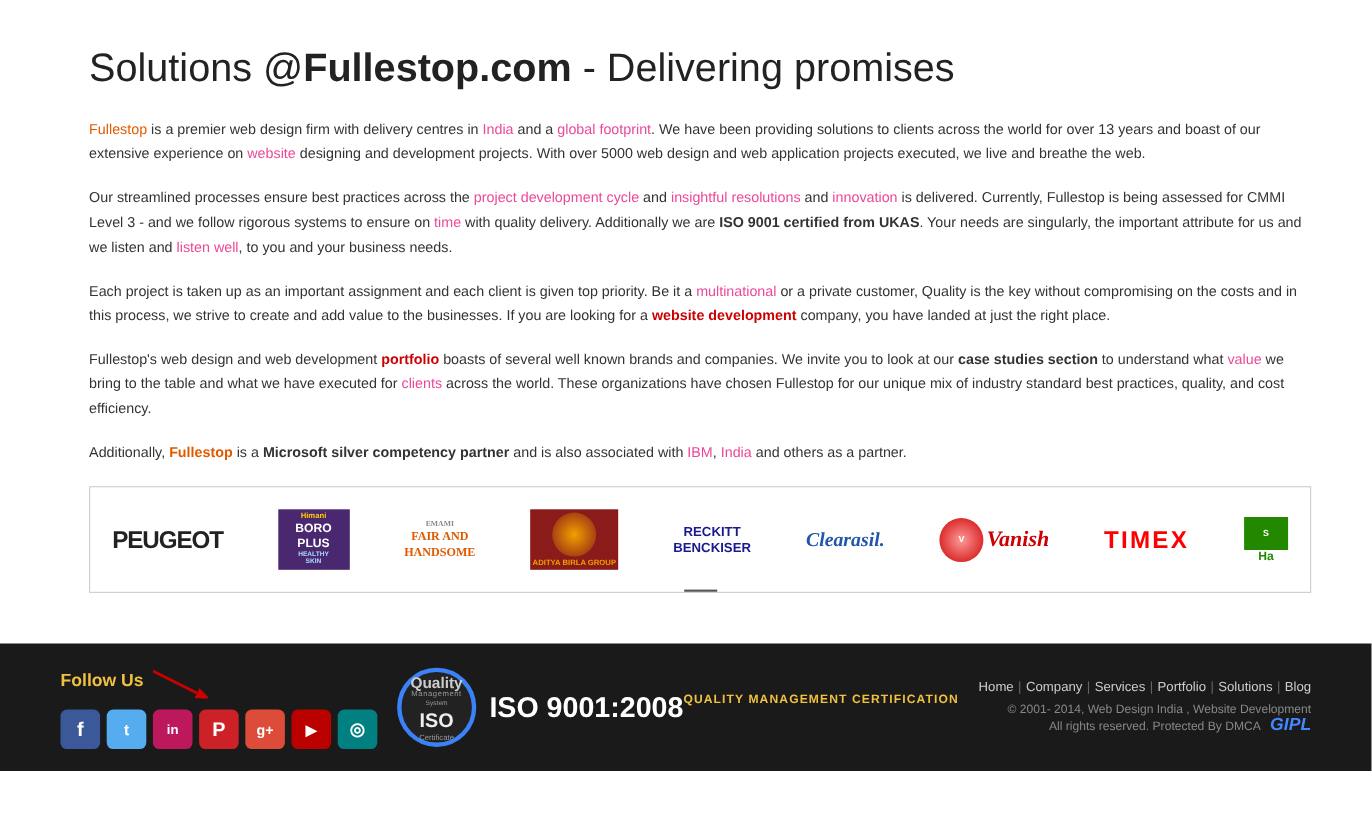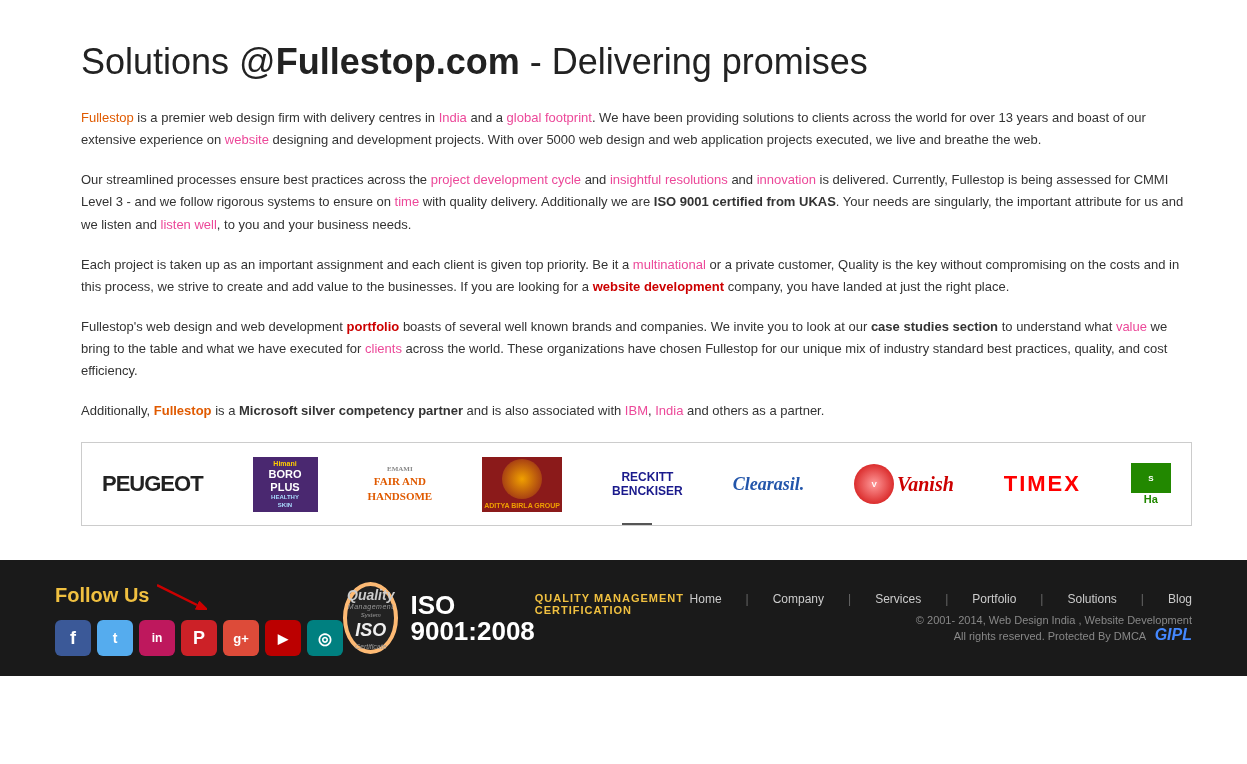--- a/index.html
+++ b/index.html
@@ -34,28 +34,28 @@
     .link-red { color: #cc0000; text-decoration: none; font-weight: bold; }
     .link-bold-orange { color: #e05a00; font-weight: bold; text-decoration: none; }
     .bold-link { color: #333; font-weight: bold; text-decoration: none; }
 
     .ms-partner { font-weight: bold; color: #333; }
 
     
     .clients-section {
       border: 1px solid #ccc;
       background: #fff;
-      margin: 20px 0 4px 0;
+      margin: 20px 0 16px 0;
       padding: 15px 20px;
       display: flex;
       align-items: center;
       justify-content: space-between;
       overflow: hidden;
       position: relative;
-      height: 84px;
+      height: 97px;
     }
 
     .client-logo {
       display: flex;
       align-items: center;
       justify-content: center;
       height: 55px;
       flex-shrink: 0;
     }
 
@@ -126,21 +126,21 @@
       padding: 20px 55px;
       display: flex;
       align-items: center;
       justify-content: space-between;
       min-height: 110px;
     }
 
     .footer-left { display: flex; flex-direction: column; gap: 10px; }
     
     .follow-us-label {
-      font-size: 20px;
+      font-size: 16px;
       color: #f0c040;
       font-weight: bold;
       display: flex;
       align-items: center;
       gap: 8px;
     }
 
     .social-icons {
       display: flex;
       gap: 6px;
@@ -204,21 +204,21 @@
 
     .footer-right {
       display: flex;
       flex-direction: column;
       align-items: flex-end;
       gap: 8px;
     }
 
     .footer-nav {
       display: flex;
-      gap: 24px;
+      gap: 4px;
       align-items: center;
       font-size: 12px;
     }
 
     .footer-nav a {
       color: #ccc;
       text-decoration: none;
       font-size: 12px;
     }
 
@@ -235,31 +235,30 @@
       font-size: 16px;
       font-weight: bold;
       font-style: italic;
     }
 
     
     .iso-ring {
       width: 72px;
       height: 72px;
       border-radius: 50%;
-      border: 4px solid #fdba74;
+      border: 4px solid #3b82f6;
       display: flex;
       flex-direction: column;
       align-items: center;
       justify-content: center;
       color: #bbb;
       font-size: 8px;
       text-align: left;
       background: #222;
       position: relative;
-      font-style: italic;
     }
 
     .iso-ring-inner { font-size: 14px; font-weight: bold; color: #ccc; }
     .iso-ring-sub { font-size: 7px; color: #999; letter-spacing: 0.5px; }
 
   </style>
 </head>
 <body>
 
 <div class="main-content">

